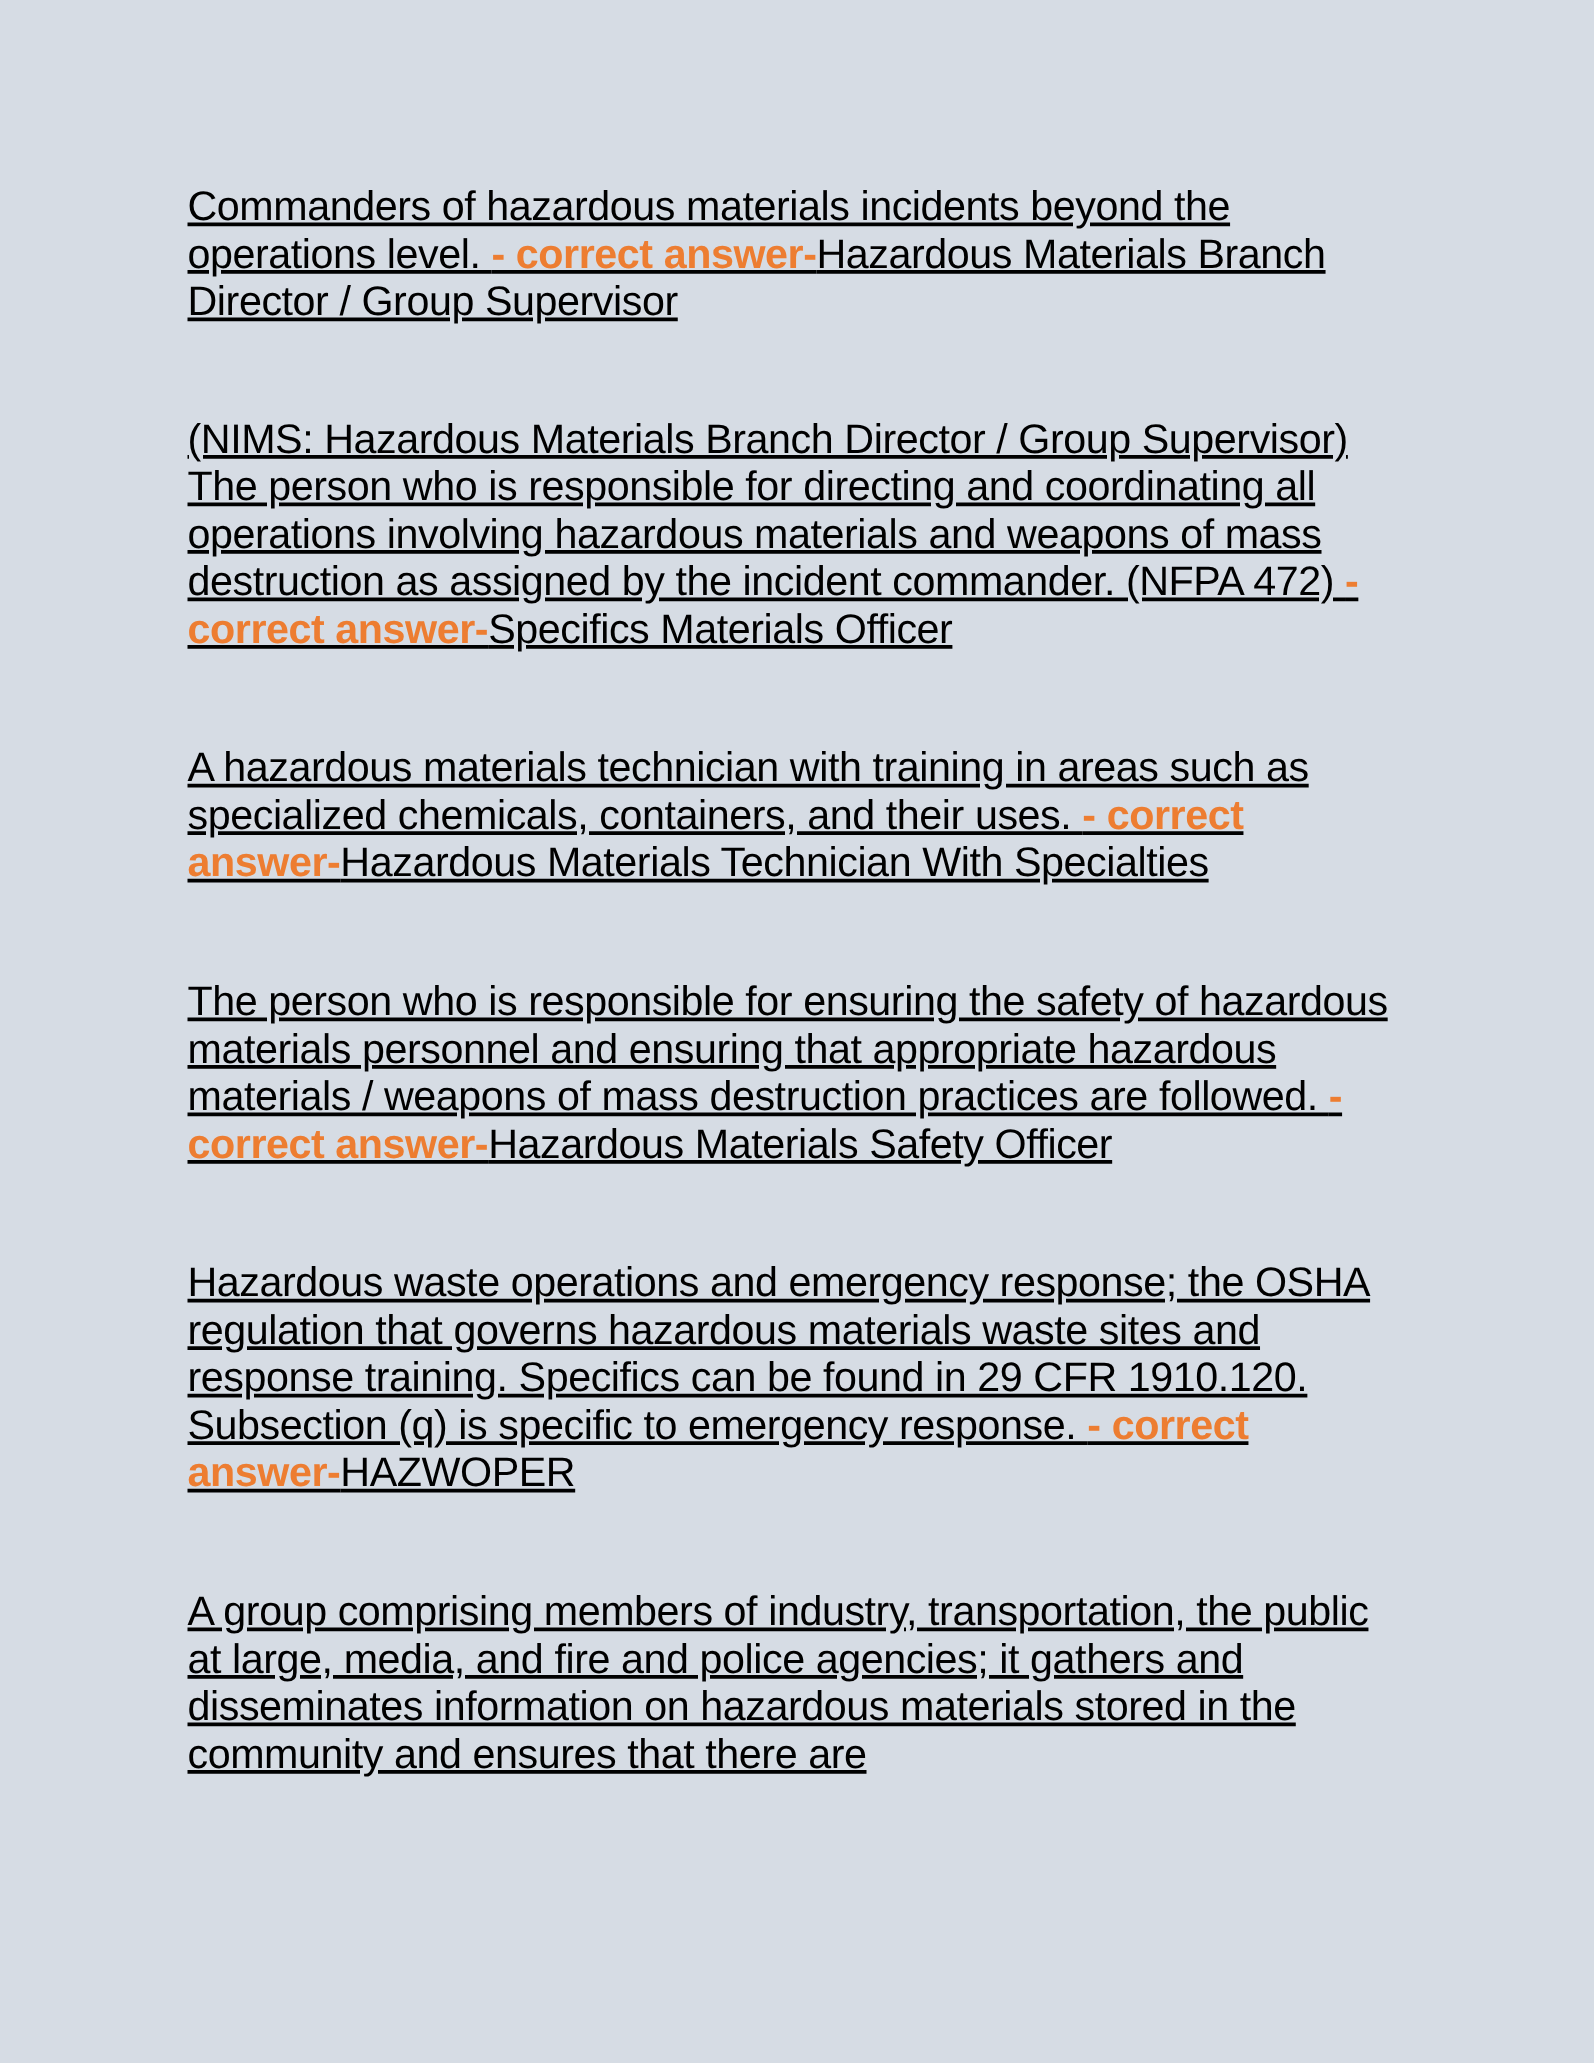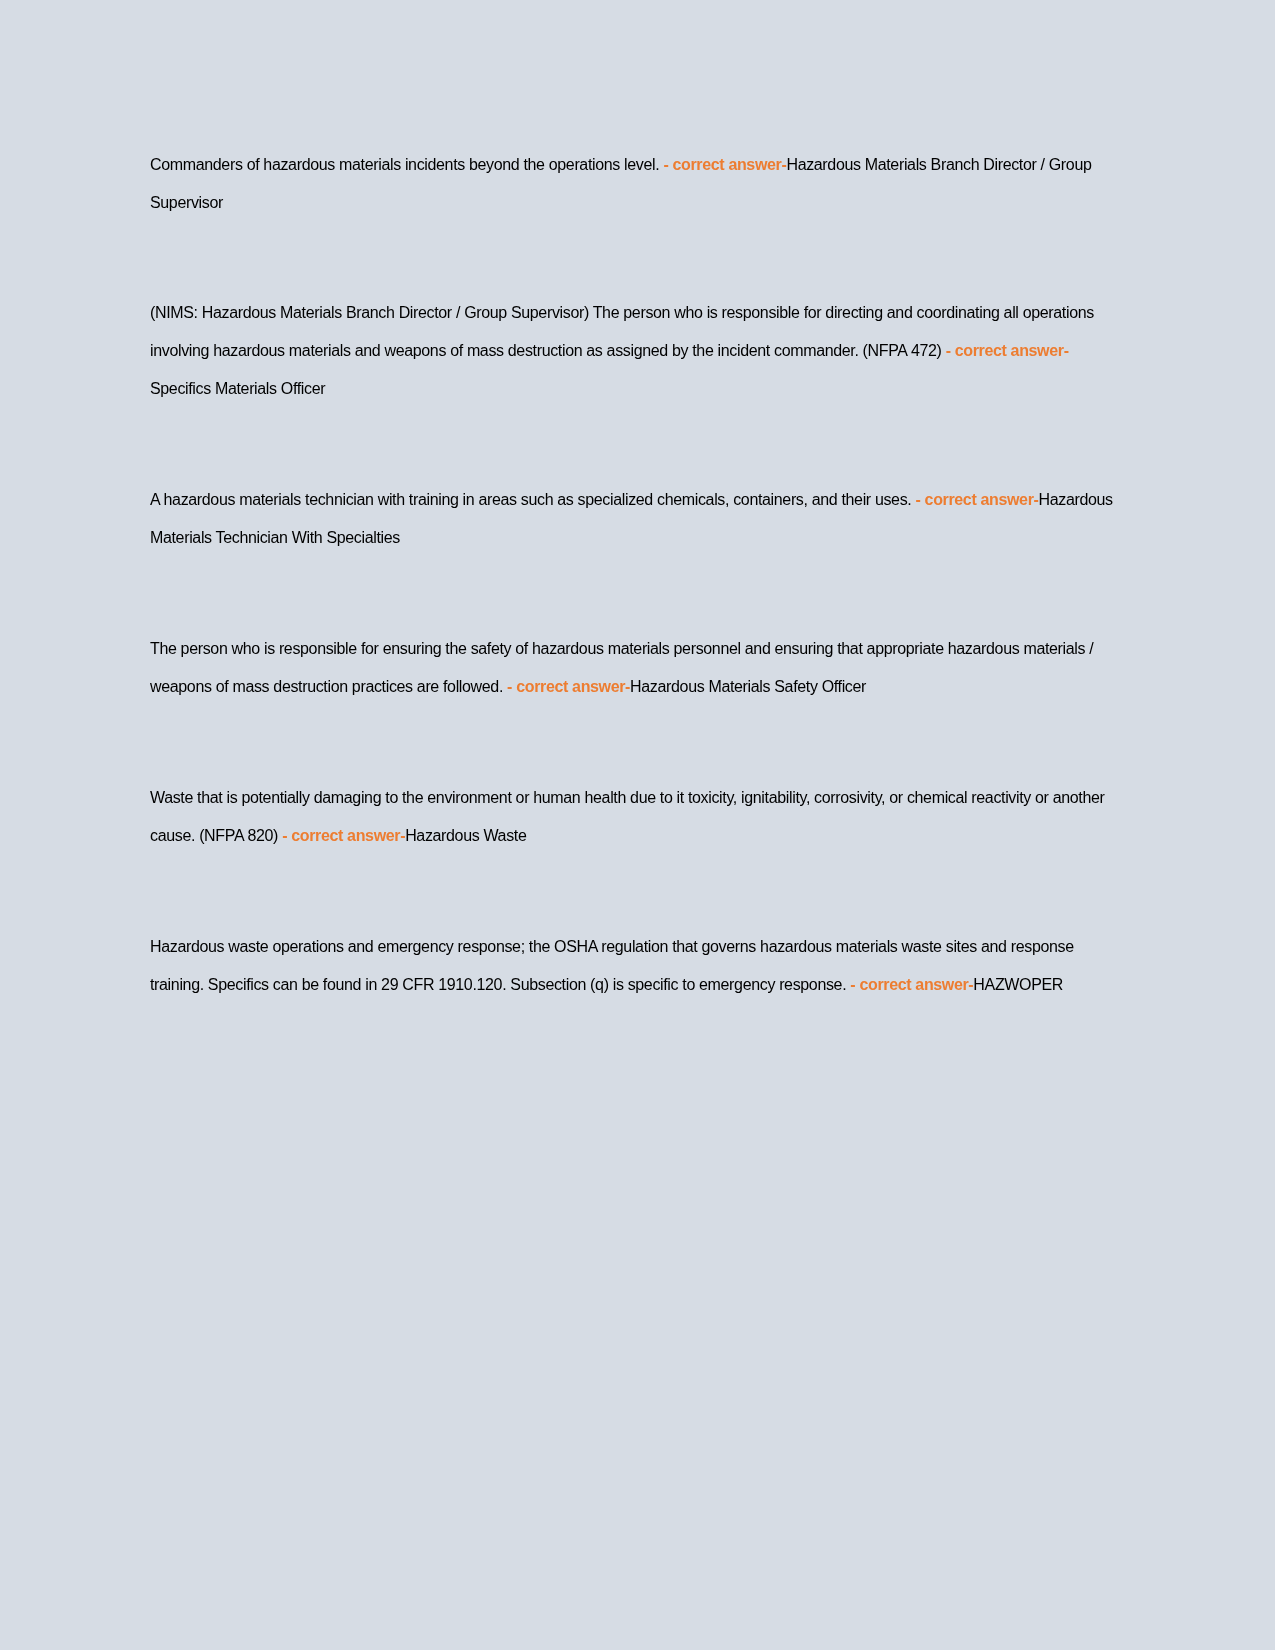--- a/index.html
+++ b/index.html
@@ -9,25 +9,26 @@
       background: #d6dce4;
       font-family: "Liberation Sans", "DejaVu Sans", sans-serif;
       color: #000;
       overflow: hidden;
     }
     .page {
       position: relative;
       padding: 146px 150px 0 150px;
     }
     .qa {
-      font-size: 16px;
+      font-size: 33px;
       line-height: 38px;
       margin: 0 0 73px 0;
       letter-spacing: -0.35px;
       word-spacing: 0px;
+      text-decoration: underline;
     }
     .qa:nth-child(1) { margin-bottom: 72px; }
     .ans-label {
       color: #ed7d31;
       font-weight: bold;
     }
   </style>
 </head>
 <body>
 
@@ -42,22 +43,22 @@
   </p>
 
   <p class="qa">
     <span>A hazardous materials technician with training in areas such as specialized chemicals, containers, and their uses. </span><span class="ans-label">- correct answer-</span><span>Hazardous Materials Technician With Specialties</span>
   </p>
 
   <p class="qa">
     <span>The person who is responsible for ensuring the safety of hazardous materials personnel and ensuring that appropriate hazardous materials / weapons of mass destruction practices are followed. </span><span class="ans-label">- correct answer-</span><span>Hazardous Materials Safety Officer</span>
   </p>
 
-  <p class="qa">
-    <span>Waste that is potentially damaging to the environment or human health due to it toxicity, ignitability, corrosivity, or chemical reactivity or another cause. (NFPA 820) </span><span class="ans-label">- correct answer-</span><span>Hazardous Waste</span>
-  </p>
 
   <p class="qa">
     <span>Hazardous waste operations and emergency response; the OSHA regulation that governs hazardous materials waste sites and response training. Specifics can be found in 29 CFR 1910.120. Subsection (q) is specific to emergency response. </span><span class="ans-label">- correct answer-</span><span>HAZWOPER</span>
   </p>
 
+  <p class="qa">
+    <span>A group comprising members of industry, transportation, the public at large, media, and fire and police agencies; it gathers and disseminates information on hazardous materials stored in the community and ensures that there are</span>
+  </p>
 
 </div>
 
 </body></html>

